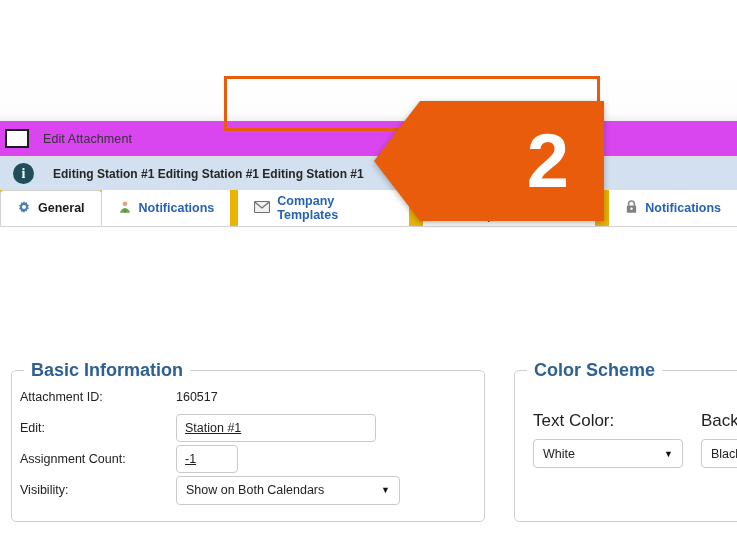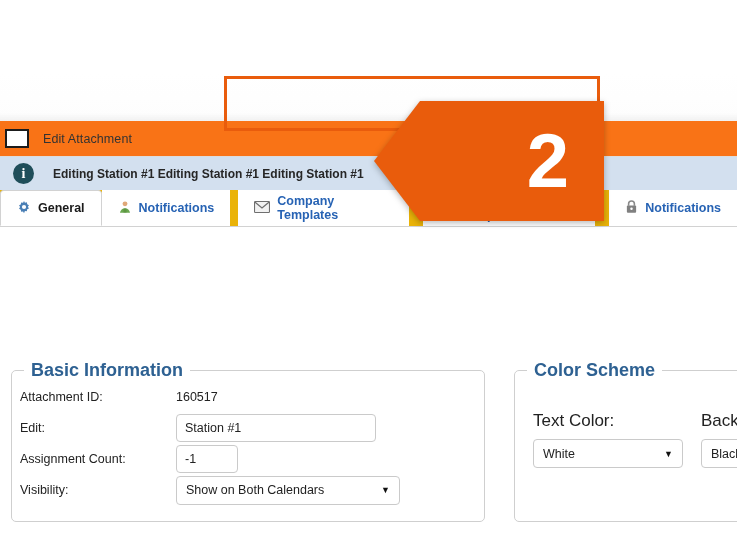--- a/index.html
+++ b/index.html
@@ -37,21 +37,21 @@
     top: 121px;
     width: 737px;
     height: 417px;
     background: #ffffff;
     overflow: hidden;
   }
 
   
   #titlebar {
     height: 36px;
-    background: #f97316;
+    background: #d946ef;
     border-bottom: 1px solid #dcdcdc;
     display: flex;
     align-items: center;
     padding-left: 3px;
     box-sizing: border-box;
   }
   #win-icon {
     width: 24px;
     height: 19px;
     border: 2.5px solid #1b1b1b;
@@ -194,20 +194,21 @@
     font-family: "Liberation Sans", sans-serif;
     font-size: 12.5px;
     color: #222222;
     border: 1px solid #cacaca;
     border-radius: 4px;
     background: #ffffff;
     height: 28px;
     padding: 0 8px;
     box-sizing: border-box;
     outline: none;
+    text-decoration: underline;
   }
   #inp-name { width: 200px; }
   #inp-count { width: 62px; }
 
   .fakeselect {
     border: 1px solid #cacaca;
     border-radius: 4px;
     background: #ffffff;
     height: 29px;
     display: flex;

